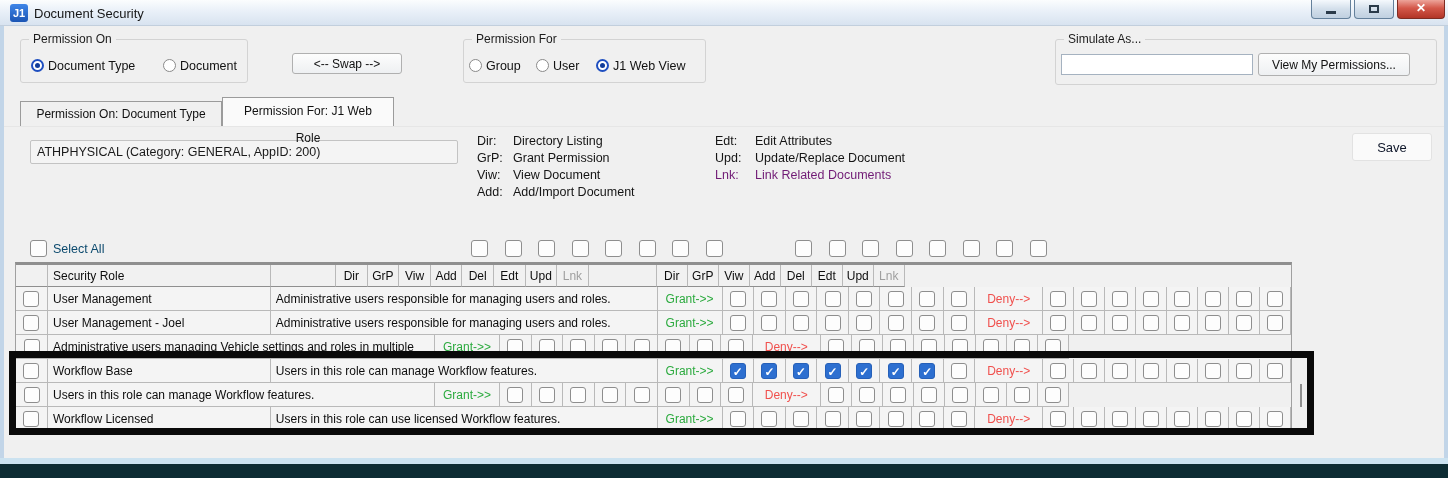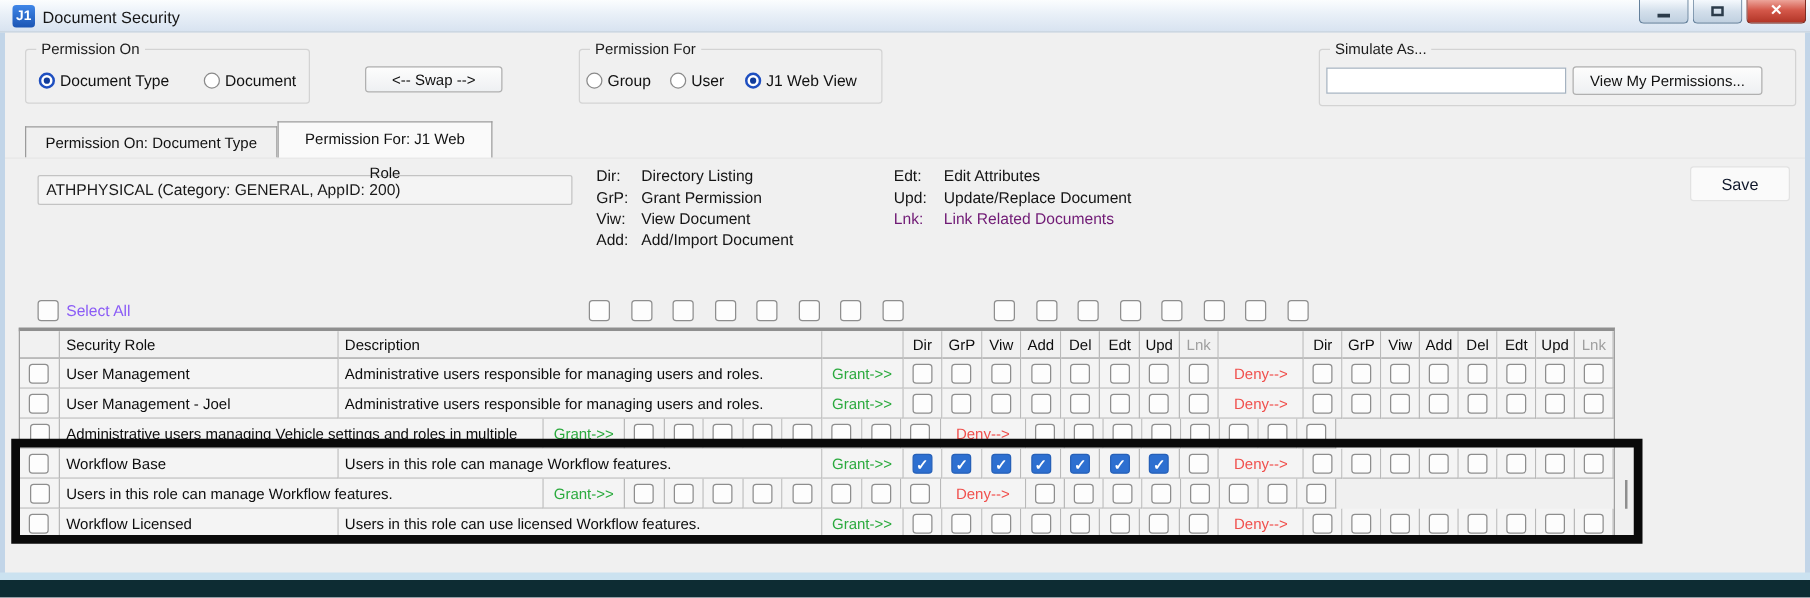--- a/index.html
+++ b/index.html
@@ -58,21 +58,21 @@
   .legend-abbr { width:36px; }
   .legend-col2 .legend-abbr { width:40px; }
   .legend-row.dim { color:#701a75; }
 
   
   .cb { width:17px; height:17px; border:1px solid #8e8e8e; border-radius:3px; background:#fdfdfd; flex:none; }
   .cb.checked { background:#2d6fd0; border-color:#2660b8; position:relative; }
   .cb.checked::after { content:"\2713"; position:absolute; left:0; top:0; width:100%; text-align:center;
     color:#fff; font-size:12px; font-weight:bold; line-height:16px; }
   .selectall { position:absolute; left:30px; top:240px; display:flex; align-items:center; }
-  .selectall span.lbl { font-size:12.5px; margin-left:6px; color:#8b5cf6; }
+  .selectall span.lbl { font-size:12.5px; margin-left:6px; color:#0c4a6e; }
   .hdr-cbs { position:absolute; top:240px; display:flex; }
   .hdr-cbs .cb { margin-right:16.5px; }
 
   
   .ptable { position:absolute; left:15px; top:262px; width:1277px; background:#f0f0f0;
     border:1px solid #a0a0a0; border-top:3px solid #8f8f8f; }
   .trow { display:flex; height:24px; }
   .thead { height:22px; background:#f1f1f1; }
   .cell { border-right:1px solid #b9b9b9; border-bottom:1px solid #b9b9b9; background:#f4f4f4;
     font-size:12px; color:#0d0d0d; overflow:hidden; white-space:nowrap; display:flex; align-items:center; }
@@ -208,21 +208,20 @@
       <div class="cb"></div>
       <div class="cb"></div>
       <div class="cb"></div>
       <div class="cb"></div>
     </div>
 
   <div class="ptable">
       <div class="trow thead">
         <div class="cell c-sel"></div>
         <div class="cell c-role">Security Role</div>
-        <div class="cell c-desc">Description</div>
         <div class="cell c-grant"></div>
         <div class="cell c-chk">Dir</div>
         <div class="cell c-chk">GrP</div>
         <div class="cell c-chk">Viw</div>
         <div class="cell c-chk">Add</div>
         <div class="cell c-chk">Del</div>
         <div class="cell c-chk">Edt</div>
         <div class="cell c-chk">Upd</div>
         <div class="cell c-chk hdr-dim">Lnk</div>
         <div class="cell c-deny"></div>

